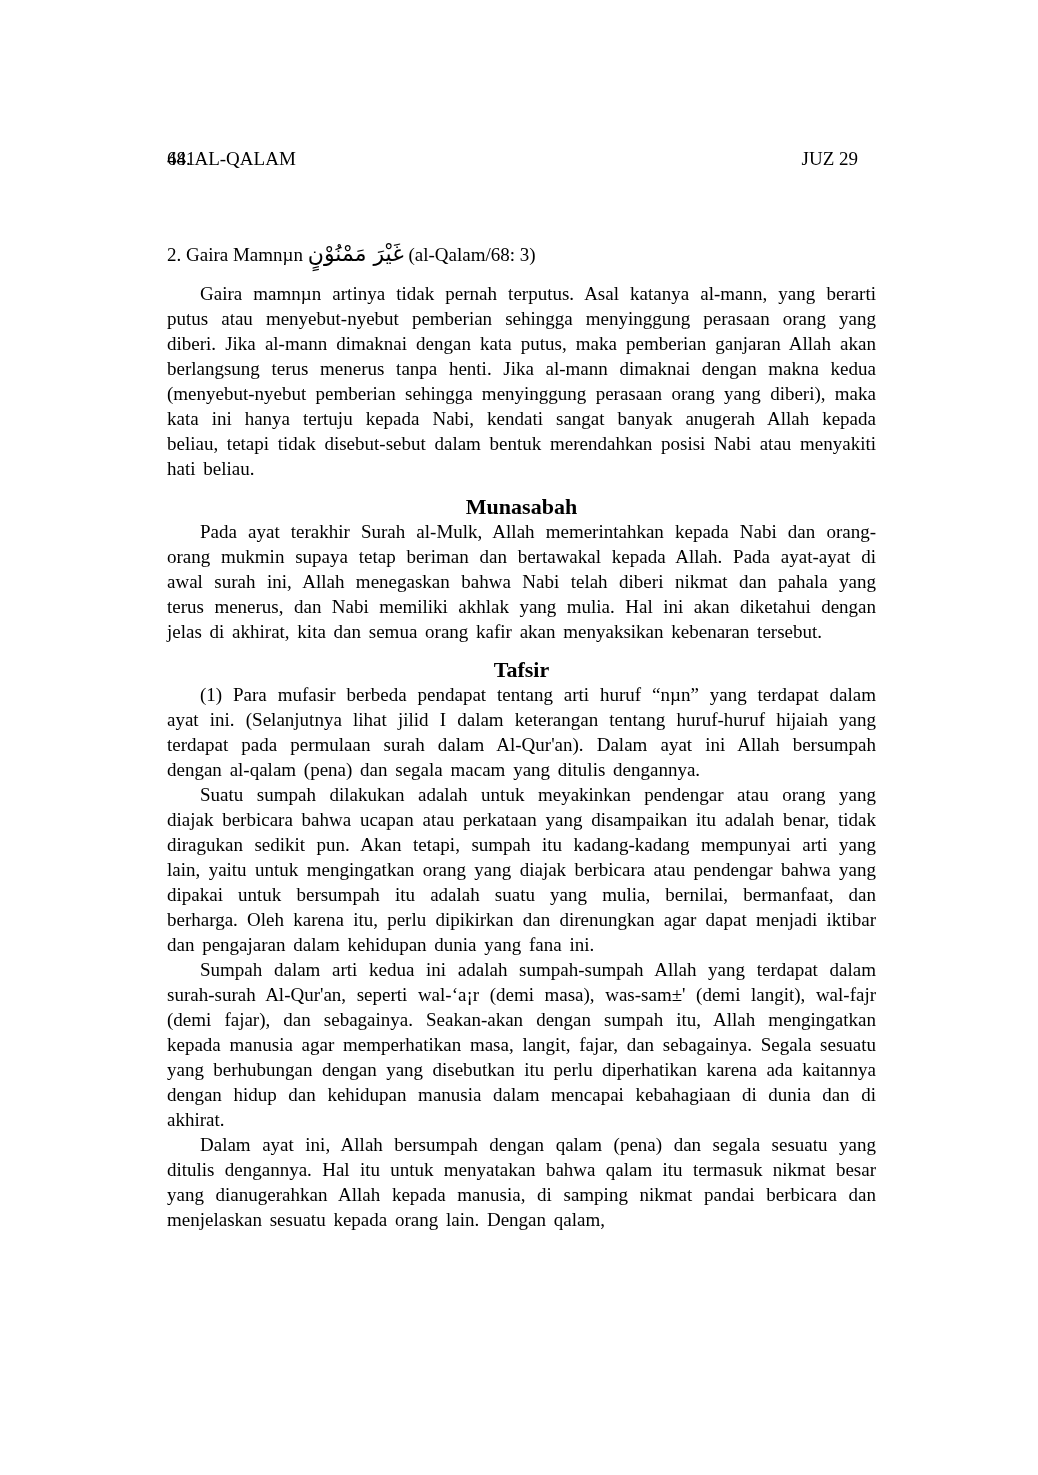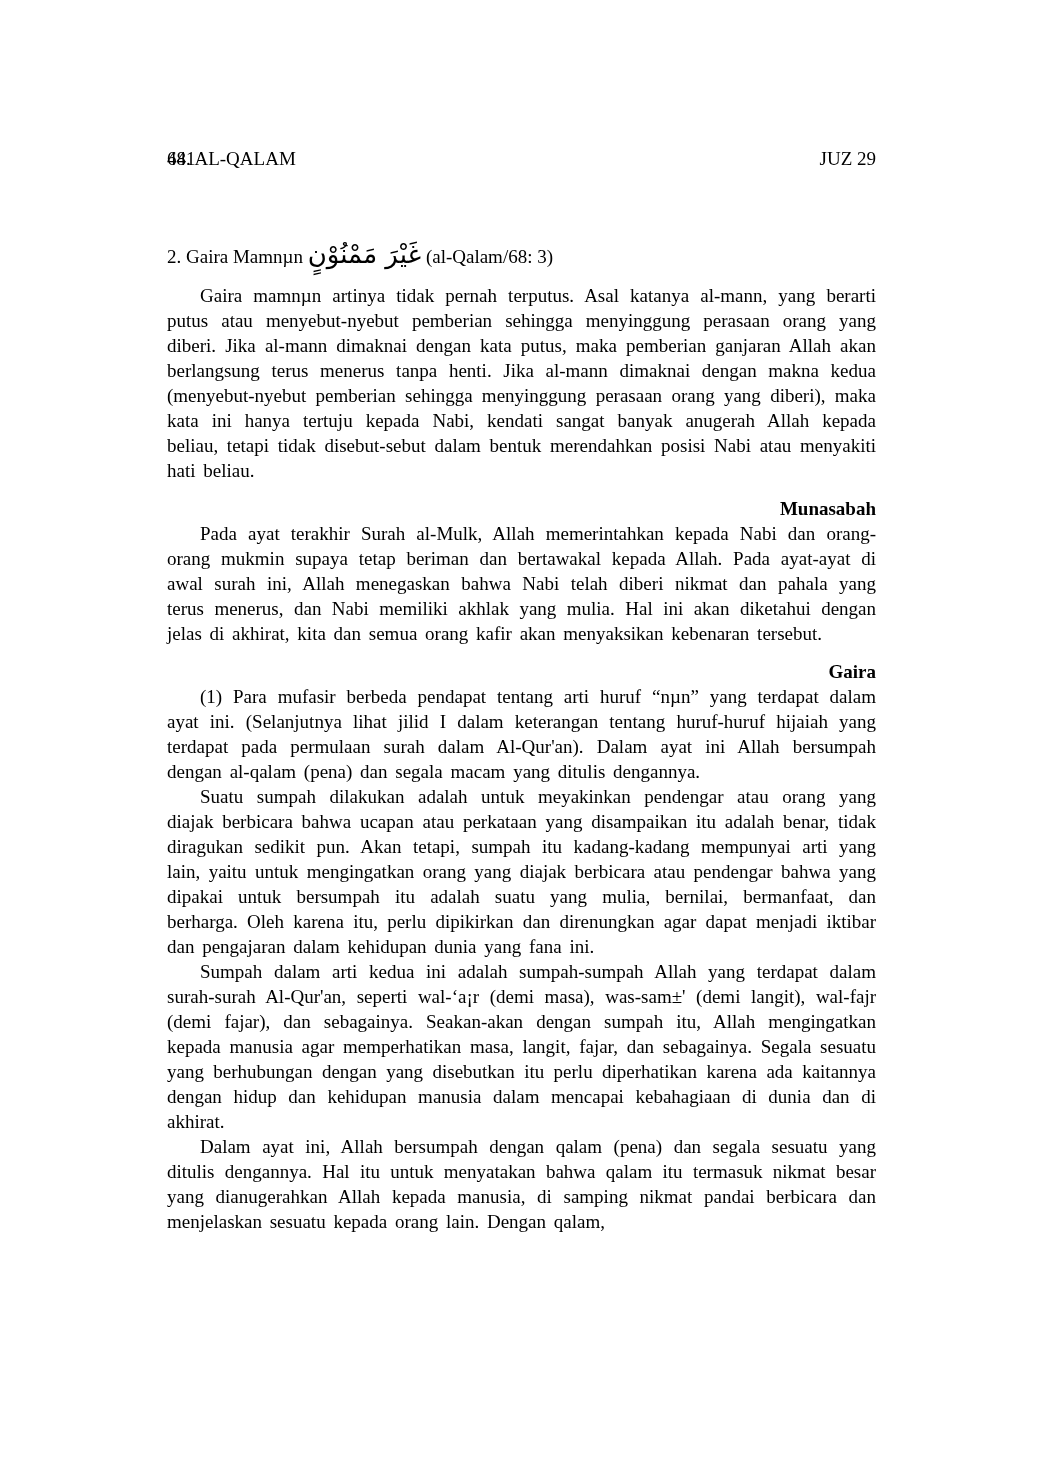--- a/index.html
+++ b/index.html
@@ -31,21 +31,21 @@
   }
   .page-header .hdr-center {
     position: absolute;
     left: 0;
     right: 0;
     top: 0;
     text-align: left;
   }
   .page-header .hdr-right {
     position: absolute;
-    right: 0;
+    right: 18px;
     top: 0;
   }
   .content {
     position: absolute;
     top: 238px;
     left: 167px;
     width: 709px;
     font-size: 19px;
     line-height: 25px;
     text-align: justify;
@@ -55,49 +55,49 @@
     line-height: 32px;
     text-align: left;
     text-indent: 0;
   }
   .paragraph {
     margin: 0;
     text-indent: 33px;
     word-spacing: 3px;
   }
   .subheading {
-    font-size: 19px;
+    font-size: 22px;
     font-weight: bold;
     margin: 13px 0 0 0;
     line-height: 25px;
-    text-align: right;
+    text-align: center;
   }
   .italic {
   }
   .arabic {
     font-family: "DejaVu Sans", sans-serif;
-    font-size: 26px;
+    font-size: 22px;
   }
 </style>
 </head>
 <body>
 
 <div class="page">
 
   <header class="page-header">
     <span class="hdr-left">441</span>
     <span class="hdr-center">68. AL-QALAM</span>
     <span class="hdr-right">JUZ 29</span>
   </header>
 
   <main class="content">
       <p class="section-heading"><span>2. </span><span class="italic">Gaira Mamnµn </span><span class="arabic">غَيْرَ مَمْنُوْنٍ</span><span> (al-Qalam/68: 3)</span></p>
       <p class="paragraph"><span class="italic">Gaira mamnµn</span><span> artinya tidak pernah terputus. Asal katanya </span><span class="italic">al-mann</span><span>, yang berarti putus atau menyebut-nyebut pemberian sehingga menyinggung perasaan orang yang diberi. Jika </span><span class="italic">al-mann</span><span> dimaknai dengan kata putus, maka pemberian ganjaran Allah akan berlangsung terus menerus tanpa henti. Jika </span><span class="italic">al-mann</span><span> dimaknai dengan makna kedua (menyebut-nyebut pemberian sehingga menyinggung perasaan orang yang diberi), maka kata ini hanya tertuju kepada Nabi, kendati sangat banyak anugerah Allah kepada beliau, tetapi tidak disebut-sebut dalam bentuk merendahkan posisi Nabi atau menyakiti hati beliau.</span></p>
       <h2 class="subheading">Munasabah</h2>
       <p class="paragraph"><span>Pada ayat terakhir Surah al-Mulk, Allah memerintahkan kepada Nabi dan orang-orang mukmin supaya tetap beriman dan bertawakal kepada Allah. Pada ayat-ayat di awal surah ini, Allah menegaskan bahwa Nabi telah diberi nikmat dan pahala yang terus menerus, dan Nabi memiliki akhlak yang mulia. Hal ini akan diketahui dengan jelas di akhirat, kita dan semua orang kafir akan menyaksikan kebenaran tersebut.</span></p>
-      <h2 class="subheading">Gaira</h2>
+      <h2 class="subheading">Tafsir</h2>
       <p class="paragraph"><span>(1) Para mufasir berbeda pendapat tentang arti huruf “</span><span class="italic">nµn</span><span>” yang terdapat dalam ayat ini. (Selanjutnya lihat jilid I dalam keterangan tentang huruf-huruf hijaiah yang terdapat pada permulaan surah dalam Al-Qur'an). Dalam ayat ini Allah bersumpah dengan </span><span class="italic">al-qalam</span><span> (pena) dan segala macam yang ditulis dengannya.</span></p>
       <p class="paragraph"><span>Suatu sumpah dilakukan adalah untuk meyakinkan pendengar atau orang yang diajak berbicara bahwa ucapan atau perkataan yang disampaikan itu adalah benar, tidak diragukan sedikit pun. Akan tetapi, sumpah itu kadang-kadang mempunyai arti yang lain, yaitu untuk mengingatkan orang yang diajak berbicara atau pendengar bahwa yang dipakai untuk bersumpah itu adalah suatu yang mulia, bernilai, bermanfaat, dan berharga. Oleh karena itu, perlu dipikirkan dan direnungkan agar dapat menjadi iktibar dan pengajaran dalam kehidupan dunia yang fana ini.</span></p>
       <p class="paragraph"><span>Sumpah dalam arti kedua ini adalah sumpah-sumpah Allah yang terdapat dalam surah-surah Al-Qur'an, seperti </span><span class="italic">wal-‘a¡r</span><span> (demi masa), </span><span class="italic">was-sam±'</span><span> (demi langit), </span><span class="italic">wal-fajr</span><span> (demi fajar), dan sebagainya. Seakan-akan dengan sumpah itu, Allah mengingatkan kepada manusia agar memperhatikan masa, langit, fajar, dan sebagainya. Segala sesuatu yang berhubungan dengan yang disebutkan itu perlu diperhatikan karena ada kaitannya dengan hidup dan kehidupan manusia dalam mencapai kebahagiaan di dunia dan di akhirat.</span></p>
       <p class="paragraph"><span>Dalam ayat ini, Allah bersumpah dengan </span><span class="italic">qalam</span><span> (pena) dan segala sesuatu yang ditulis dengannya. Hal itu untuk menyatakan bahwa </span><span class="italic">qalam</span><span> itu termasuk nikmat besar yang dianugerahkan Allah kepada manusia, di samping nikmat pandai berbicara dan menjelaskan sesuatu kepada orang lain. Dengan </span><span class="italic">qalam,</span></p>
     </main>
 
 </div>
 
 </body></html>

